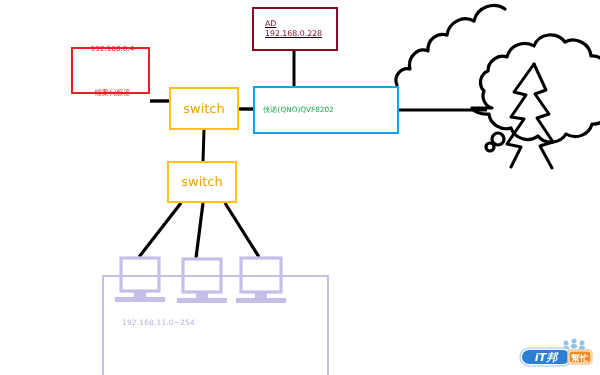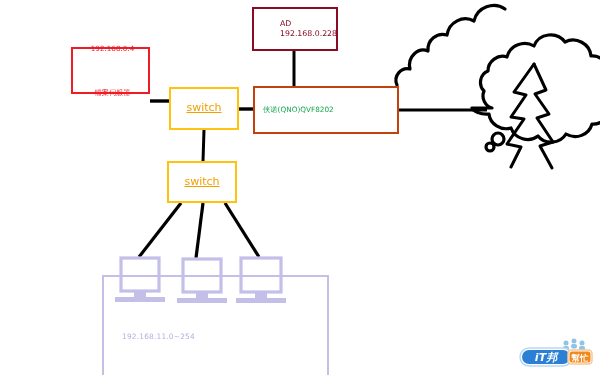--- a/index.html
+++ b/index.html
@@ -43,48 +43,48 @@
   #node-fileserver .line {
     color: #ee1c25;
     font-size: 7.2px;
   }
 
   
   #node-ad {
     left: 252px; top: 7px;
     width: 86px; height: 44px;
     border: 2px solid #8a0b23;
-    padding-left: 26px;
+    padding-left: 11px;
+    text-decoration: underline;
   }
   #node-ad .line {
     color: #8a0b23;
     font-size: 7.8px;
   }
 
   
   #node-router {
     left: 253px; top: 86px;
     width: 146px; height: 48px;
-    border: 2px solid #c2410c;
+    border: 2px solid #0ea5e9;
     padding-left: 8px;
   }
   #node-router .line {
     color: #11a84a;
     font-size: 7.3px;
   }
 
   
   .switch-node {
     border: 2px solid #ffc20e;
     align-items: center;
   }
   .switch-node .line {
     color: #f0a000;
-    font-size: 11px;
-    text-decoration: underline;
+    font-size: 13px;
   }
   #node-switch-top {
     left: 169px; top: 87px;
     width: 70px; height: 43px;
   }
   #node-switch-bottom {
     left: 167px; top: 161px;
     width: 70px; height: 42px;
   }
 
@@ -93,21 +93,21 @@
     position: absolute;
     left: 102px; top: 275px;
     width: 227px; height: 119px;
     box-sizing: border-box;
     border: 2px solid #c3bfe8;
     background: transparent;
     z-index: 2;
   }
   #lan-label {
     position: absolute;
-    left: 122px; top: 332px;
+    left: 122px; top: 318px;
     color: #b3aee0;
     font-size: 7.4px;
     letter-spacing: 0.2px;
     z-index: 4;
     white-space: nowrap;
   }
 
   
   #wires, #artwork, #pcs {
     position: absolute;

